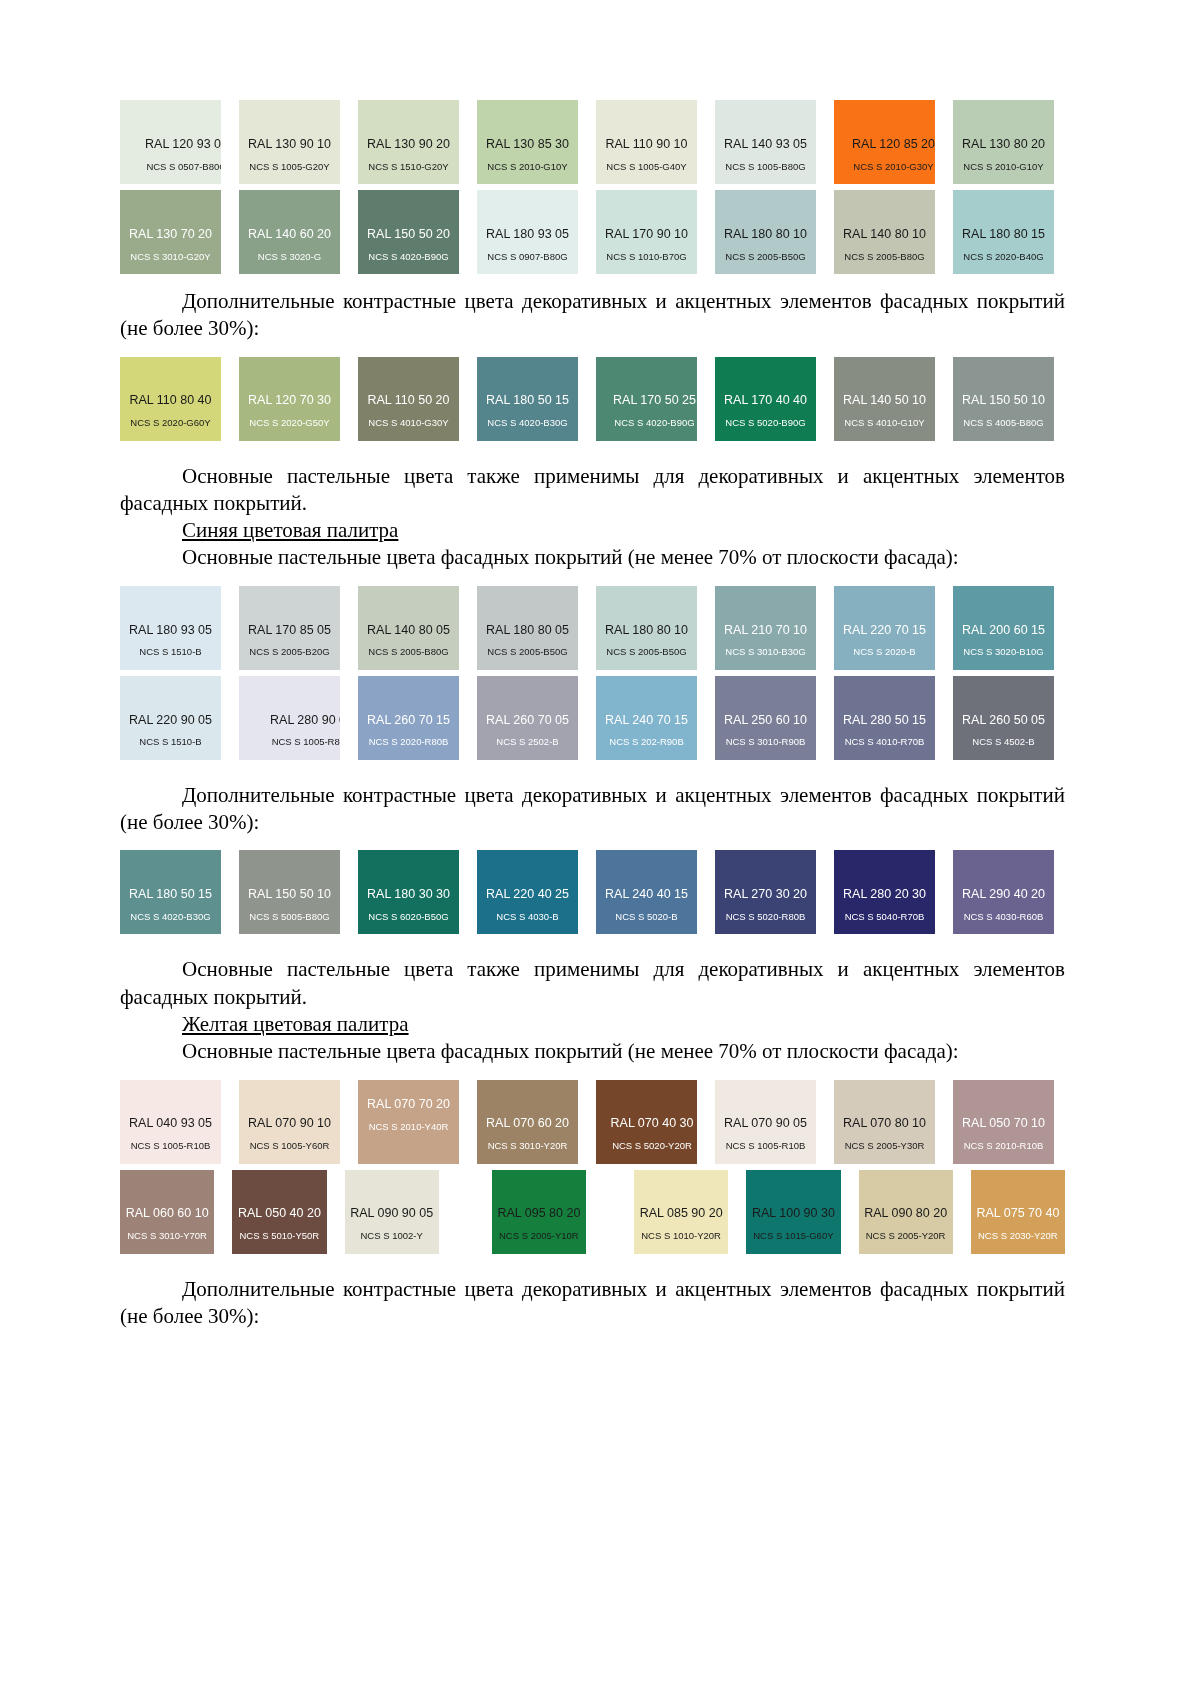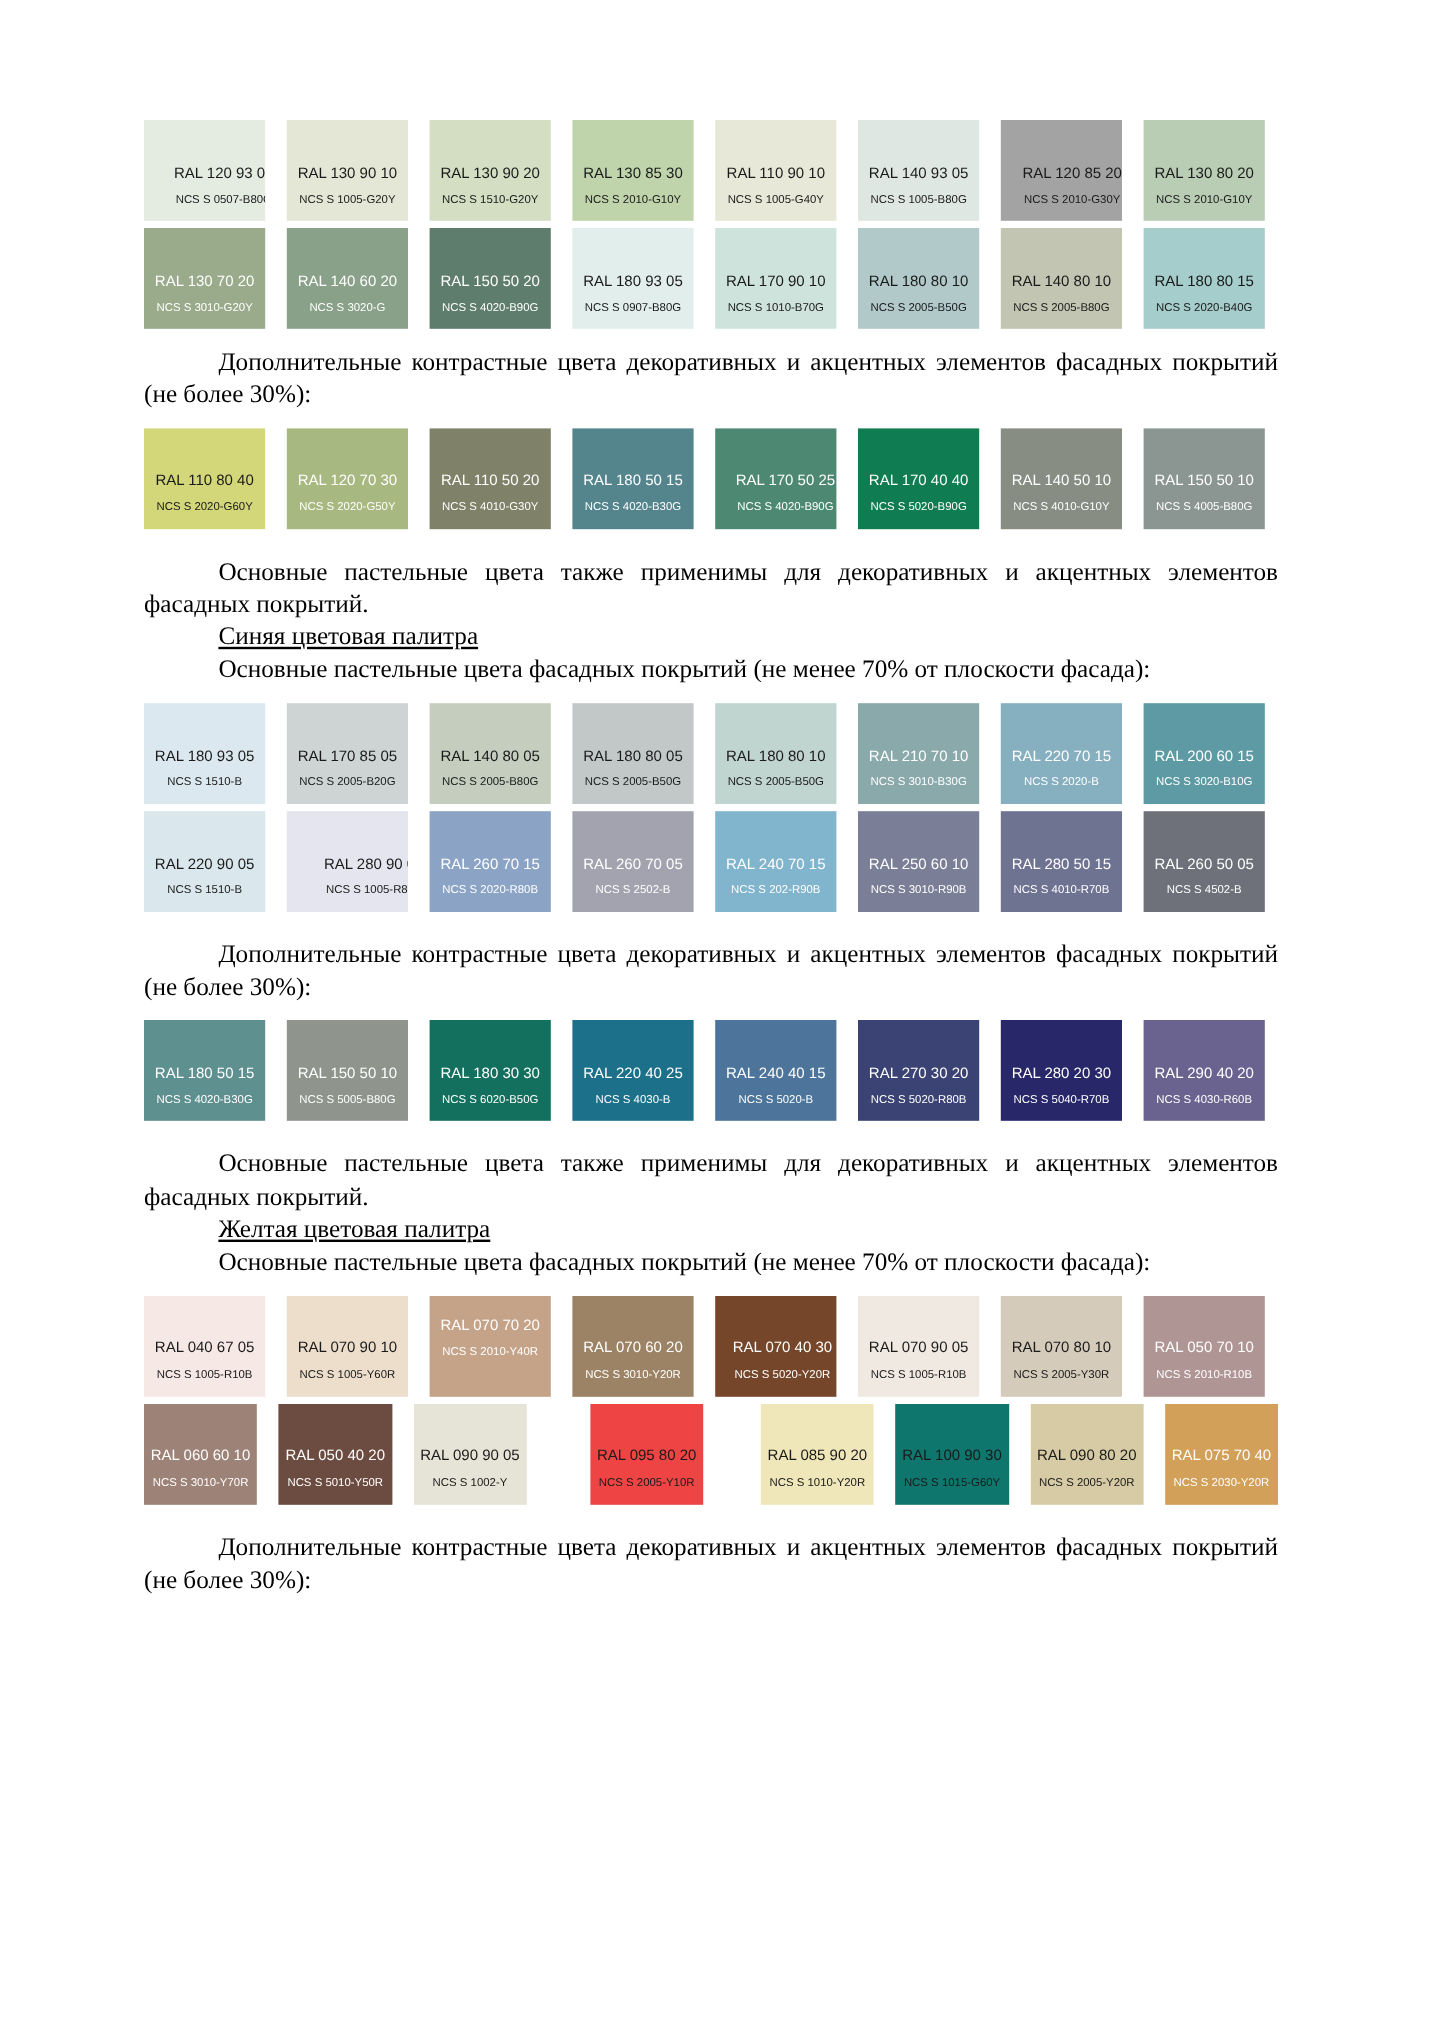--- a/index.html
+++ b/index.html
@@ -127,21 +127,21 @@
           <div class="ncs">NCS S 2010-G10Y</div>
         </div>
         <div class="swatch light" style="background: rgb(232, 232, 216);">
           <div class="ral">RAL 110 90 10</div>
           <div class="ncs">NCS S 1005-G40Y</div>
         </div>
         <div class="swatch light" style="background: rgb(223, 231, 226);">
           <div class="ral">RAL 140 93 05</div>
           <div class="ncs">NCS S 1005-B80G</div>
         </div>
-        <div class="swatch light" style="background: #a3a3a3; padding-left: 18px;">
+        <div class="swatch light" style="background: #f97316; padding-left: 18px;">
           <div class="ral">RAL 120 85 20</div>
           <div class="ncs">NCS S 2010-G30Y</div>
         </div>
         <div class="swatch light" style="background: rgb(185, 205, 181);">
           <div class="ral">RAL 130 80 20</div>
           <div class="ncs">NCS S 2010-G10Y</div>
         </div>
       </div>
 
     <div class="swatch-row">
@@ -346,21 +346,21 @@
     <p class="body-text">Основные пастельные цвета также применимы для декоративных и акцентных элементов фасадных покрытий.</p>
 
     <p class="subtitle"><span class="u">Желтая цветовая палитра</span></p>
 
     <p class="body-text">Основные пастельные цвета фасадных покрытий (не менее 70% от плоскости фасада):</p>
 
     <div class="block-gap-sm"></div>
 
     <div class="swatch-row">
         <div class="swatch light" style="background: rgb(246, 232, 228);">
-          <div class="ral">RAL 040 67 05</div>
+          <div class="ral">RAL 040 93 05</div>
           <div class="ncs">NCS S 1005-R10B</div>
         </div>
         <div class="swatch light" style="background: rgb(236, 222, 203);">
           <div class="ral">RAL 070 90 10</div>
           <div class="ncs">NCS S 1005-Y60R</div>
         </div>
         <div class="swatch dark" style="background: rgb(197, 163, 137); justify-content: center;">
           <div class="ral">RAL 070 70 20</div>
           <div class="ncs">NCS S 2010-Y40R</div>
         </div>
@@ -392,21 +392,21 @@
           <div class="ncs">NCS S 3010-Y70R</div>
         </div>
         <div class="swatch dark" style="background: rgb(108, 76, 65);">
           <div class="ral">RAL 050 40 20</div>
           <div class="ncs">NCS S 5010-Y50R</div>
         </div>
         <div class="swatch light" style="background: rgb(230, 228, 214);">
           <div class="ral">RAL 090 90 05</div>
           <div class="ncs">NCS S 1002-Y</div>
         </div>
-        <div class="swatch light" style="background: #ef4444; margin-left: 35px;">
+        <div class="swatch light" style="background: #15803d; margin-left: 35px;">
           <div class="ral">RAL 095 80 20</div>
           <div class="ncs">NCS S 2005-Y10R</div>
         </div>
         <div class="swatch light" style="background: rgb(239, 230, 185); margin-left: 30px;">
           <div class="ral">RAL 085 90 20</div>
           <div class="ncs">NCS S 1010-Y20R</div>
         </div>
         <div class="swatch light" style="background: #0f766e;">
           <div class="ral">RAL 100 90 30</div>
           <div class="ncs">NCS S 1015-G60Y</div>

